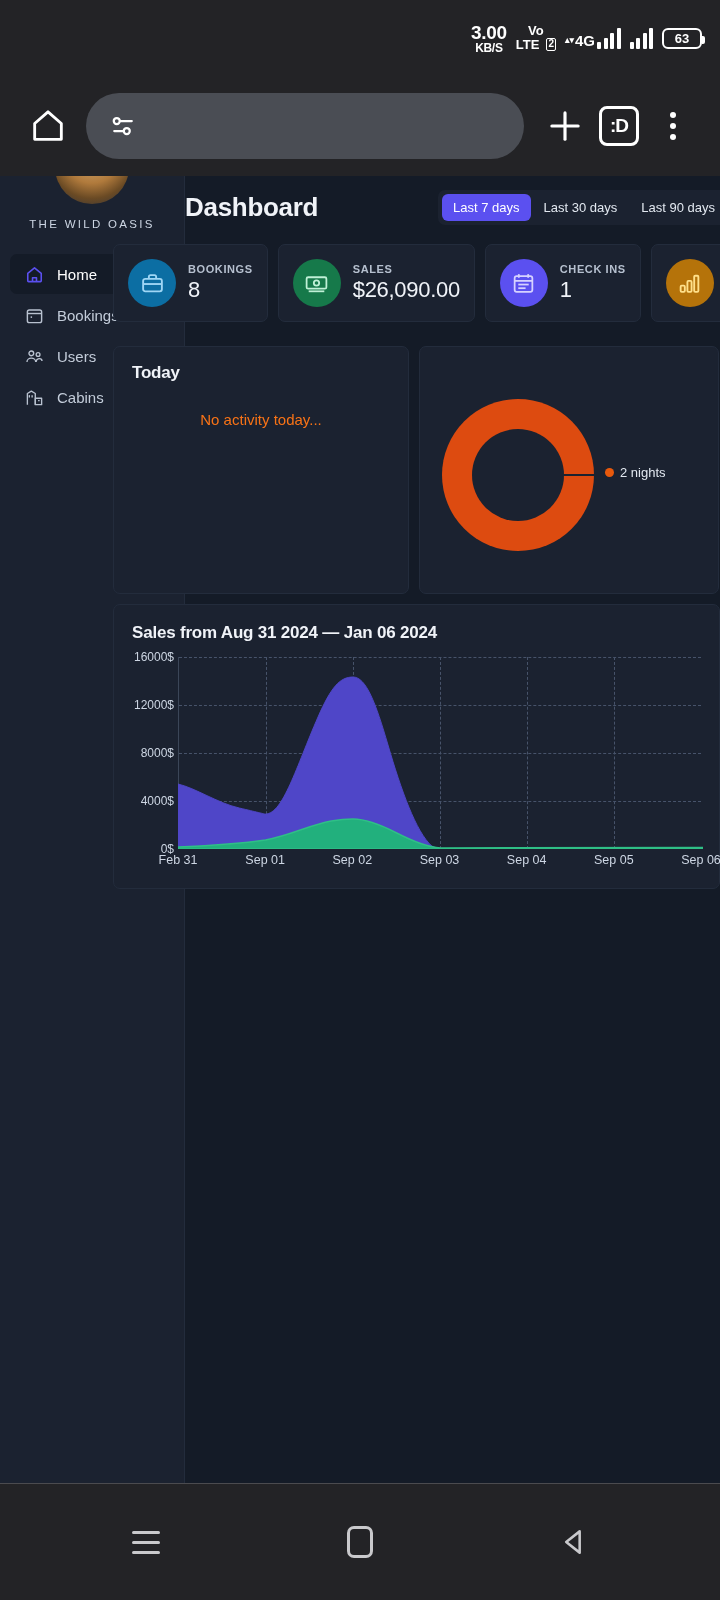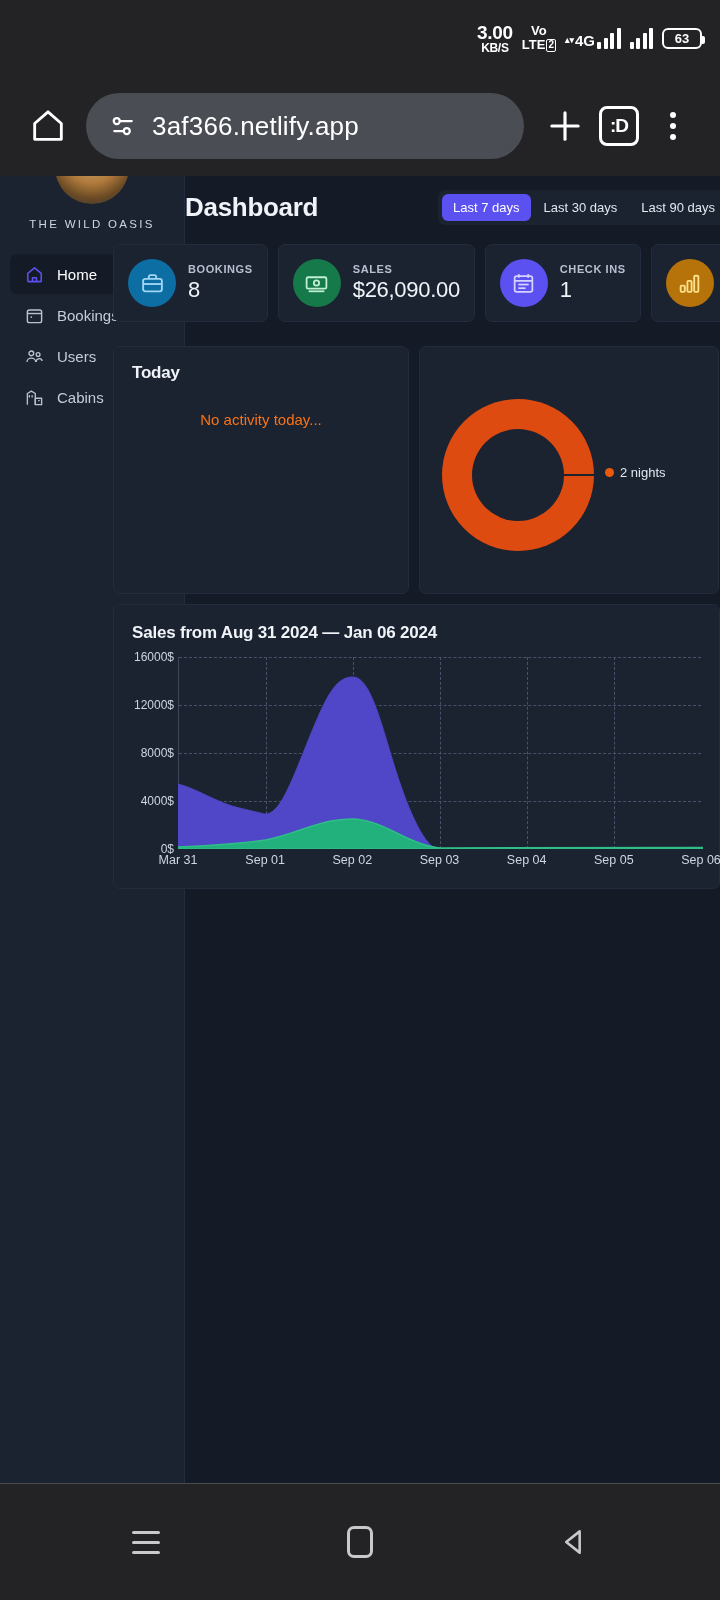--- a/index.html
+++ b/index.html
@@ -22,21 +22,21 @@
   }
   .sb-right{
     position:absolute; right:18px; top:0; height:76px;
     display:flex; align-items:center; gap:9px;
   }
   .sb-speed{ display:flex; flex-direction:column; align-items:center; line-height:1.0; }
   .sb-speed .v{ font-size:19px; font-weight:700; letter-spacing:-.3px;}
   .sb-speed .u{ font-size:12px; font-weight:700; letter-spacing:-.3px;}
   .sb-volte{ display:flex; flex-direction:column; align-items:center; line-height:1.05; }
   .sb-volte .a{ font-size:13px; font-weight:700; }
-  .sb-volte .b{ font-size:13px; font-weight:700; display:flex; align-items:flex-end; gap:1px;}
+  .sb-volte .b{ font-size:13px; font-weight:700; display:flex; align-items:flex-start; gap:7px;}
   .sb-volte .b i{ font-style:normal; font-size:10px; border:1.5px solid #fff; padding:0 1px; border-radius:2px; line-height:1.05;}
   .sb-4g{ display:flex; align-items:flex-end; gap:2px;}
   .sb-4g .lbl{ font-size:15px; font-weight:700; display:flex; align-items:center;}
   .sb-4g .lbl span{ font-size:9px; margin-right:1px; line-height:.8; display:flex; flex-direction:column;}
   .bars{ display:flex; align-items:flex-end; gap:2.5px; height:22px;}
   .bars b{ width:4px; background:#fff; border-radius:1px; display:block;}
   .bars b:nth-child(1){height:7px}
   .bars b:nth-child(2){height:11px}
   .bars b:nth-child(3){height:16px}
   .bars b:nth-child(4){height:21px}
@@ -255,21 +255,20 @@
       <path d="M4 20V10.5L12 3.5l8 7V20H4z"></path>
     </svg>
   </div>
   <div class="omnibox">
     <svg width="30" height="30" viewBox="0 0 24 24" fill="none" stroke="#ffffff" stroke-width="1.8" stroke-linecap="round">
       <circle cx="7" cy="8" r="2.4"></circle>
         <line x1="10" y1="8" x2="19" y2="8"></line>
       <circle cx="15" cy="16" r="2.4"></circle>
         <line x1="5" y1="16" x2="12" y2="16"></line>
     </svg>
-    <div class="url">3af366.netlify.app</div>
   </div>
   <div class="tb-icon">
     <svg width="42" height="42" viewBox="0 0 24 24" stroke="#ffffff" stroke-width="1.8" stroke-linecap="round">
       <line x1="12" y1="4.5" x2="12" y2="19.5"></line>
         <line x1="4.5" y1="12" x2="19.5" y2="12"></line>
     </svg>
   </div>
   <div class="tb-icon">
     <div class="tabcount">:D</div>
   </div>
@@ -459,21 +458,21 @@
                      C120,157 135,110 160,60 C175,30 185,20 200,20
                      C215,20 226,46 240,88 C255,133 272,175 290,189
                      C295,191 297,192 300,192 L600,192 L0,192 Z"></path>
             <path fill="#22b07d" stroke="#2fbf86" stroke-width="1.5" d="M0,190 C30,189 70,187 100,183
                      C130,178 150,168 175,164 C185,162.5 193,162 200,162
                      C215,162 230,167 250,176 C270,185 285,190 300,191
                      L600,190.5 L600,192 L0,192 Z"></path>
           </svg>
 
           <div class="xlabels">
-            <span style="left:0%">Mar 31</span>
+            <span style="left:0%">Feb 31</span>
             <span style="left:16.666%">Sep 01</span>
             <span style="left:33.333%">Sep 02</span>
             <span style="left:50%">Sep 03</span>
             <span style="left:66.666%">Sep 04</span>
             <span style="left:83.333%">Sep 05</span>
             <span style="left:100%">Sep 06</span>
           </div>
         </div>
       </div>
 

